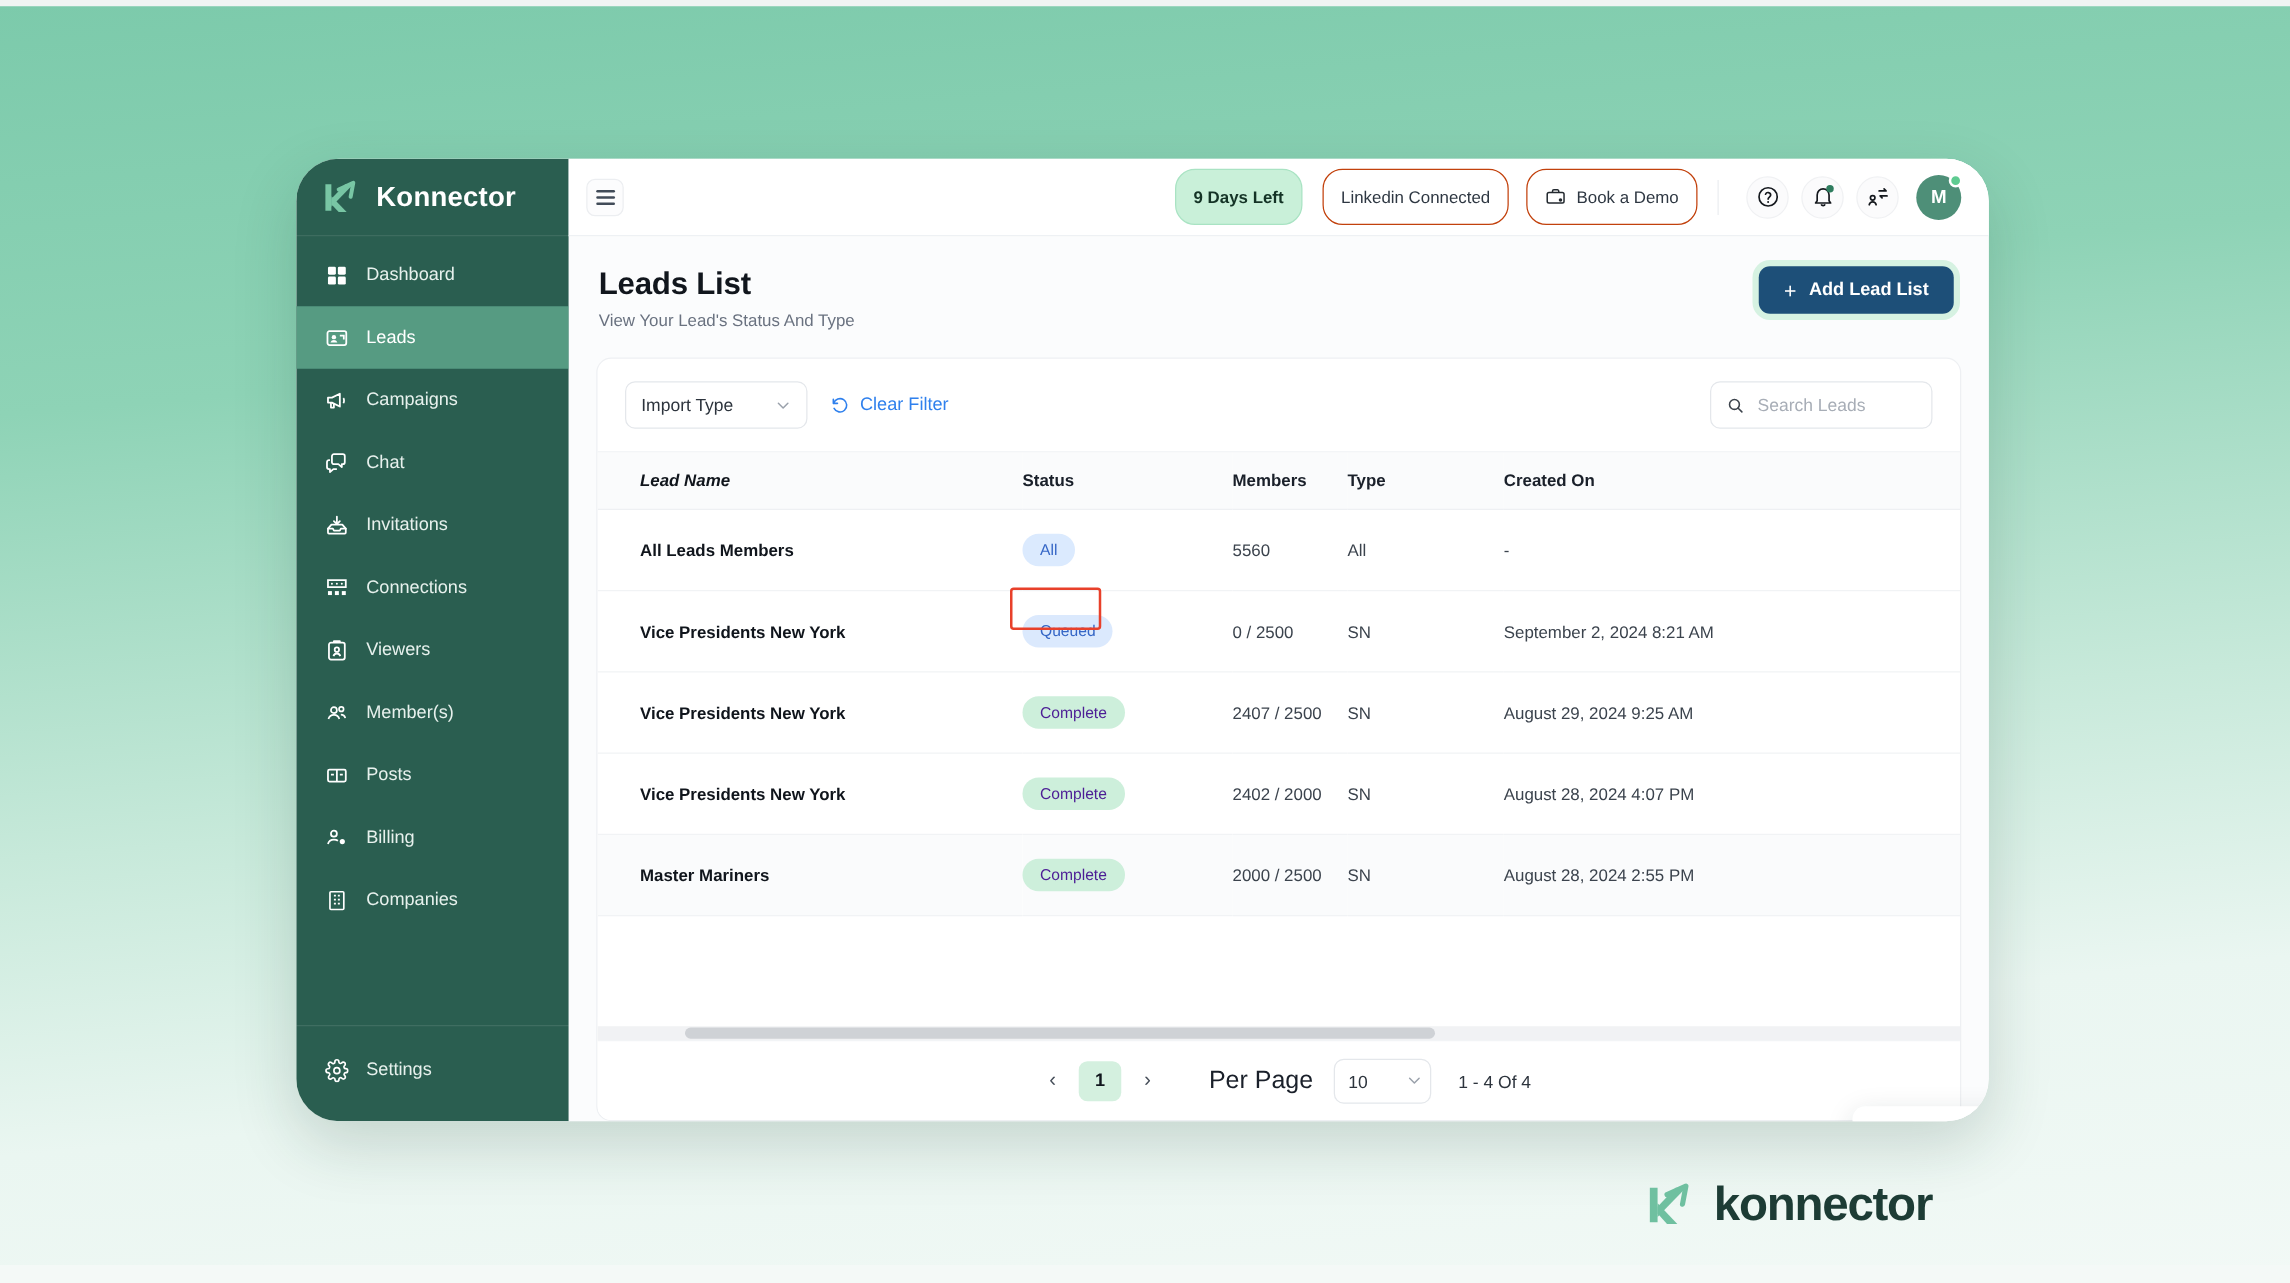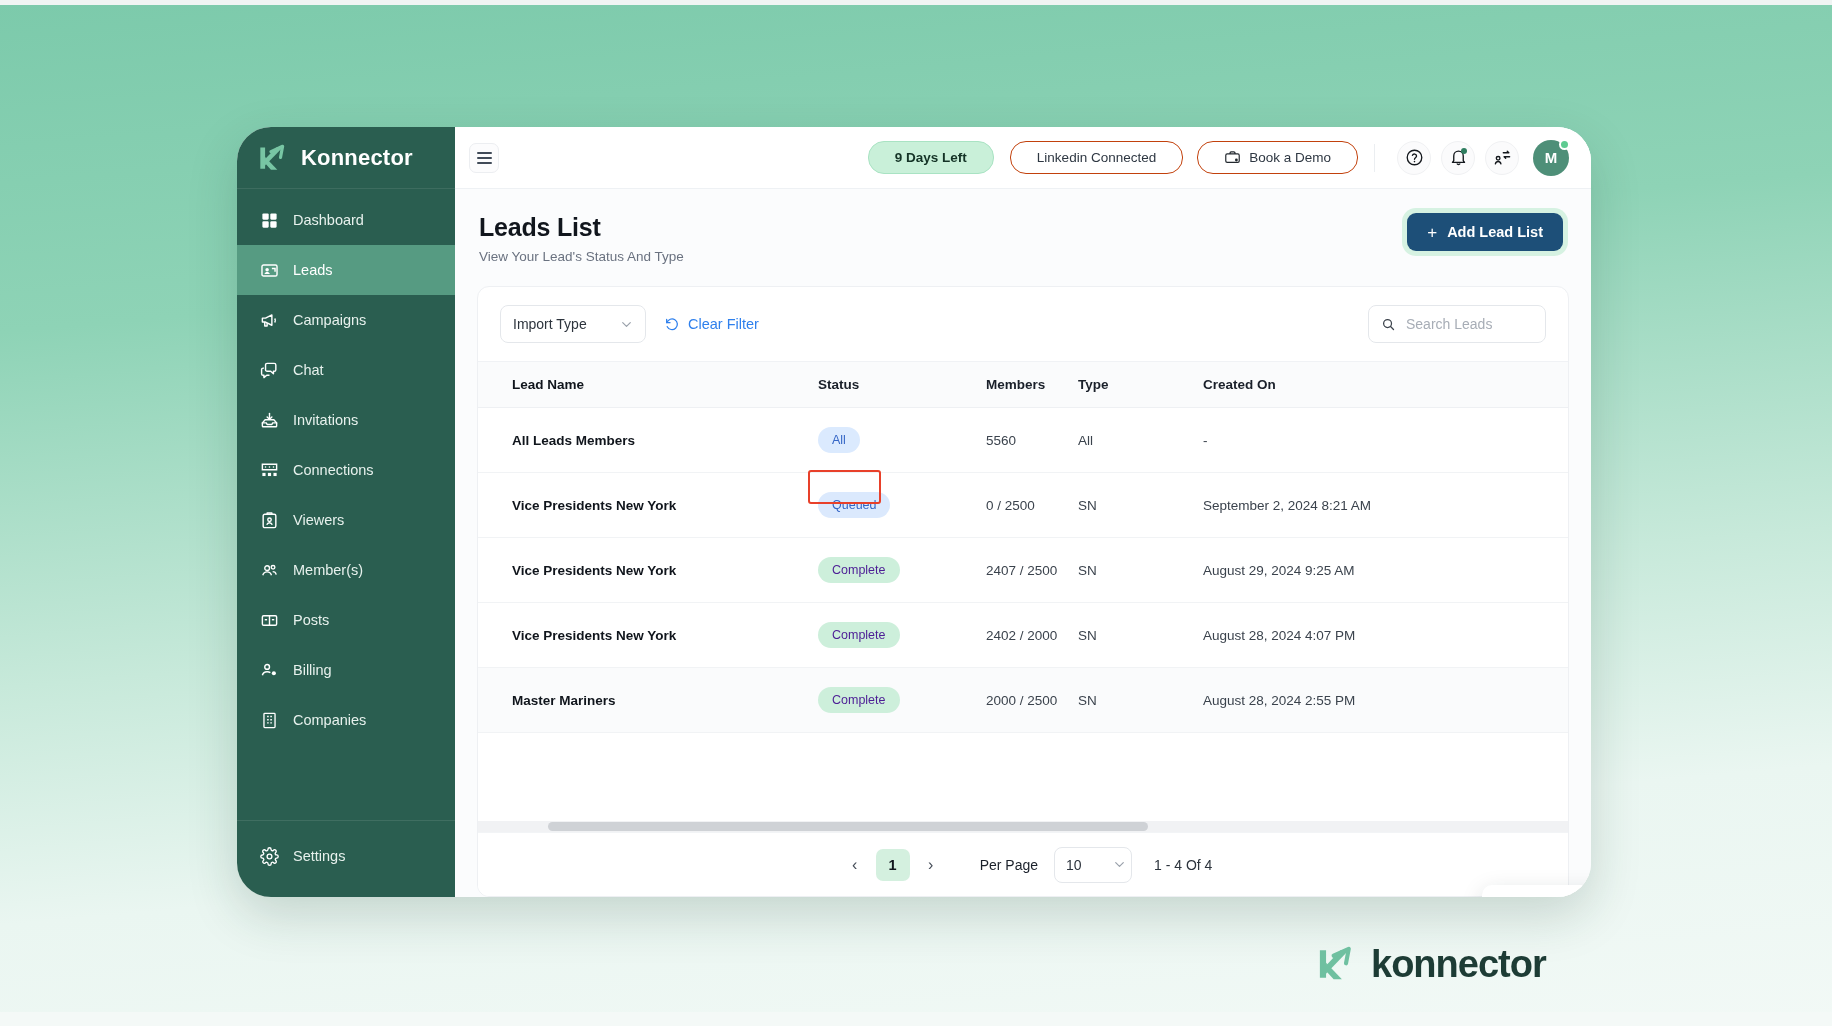--- a/index.html
+++ b/index.html
@@ -86,22 +86,22 @@
     flex: 0 0 62px;
   }
   .hamburger {
     width: 30px; height: 30px; border: 1px solid #eceef1; border-radius: 7px;
     background: #fcfcfd; display: flex; flex-direction: column;
     align-items: center; justify-content: center; gap: 3px; cursor: pointer;
   }
   .hamburger span { display:block; width: 15px; height: 2px; background: #414b58; border-radius: 2px; }
   .topbar-spacer { flex: 1; }
   .pill {
-    height: 33px; border-radius: 16px; display: flex; align-items: center;
-    padding: 0 26px; font-size: 13.5px; cursor: pointer; white-space: nowrap;
+    height: 45px; border-radius: 16px; display: flex; align-items: center;
+    padding: 0 14px; font-size: 13.5px; cursor: pointer; white-space: nowrap;
   }
   .pill-days { background: #c9f0d9; border: 1px solid #a9e3c3; color: #143326; font-weight: 600; margin-right: 16px;}
   .pill-outline { background: #fff; border: 1px solid #c2410c; color: #2e3742; margin-right: 14px; }
   .pill-demo { gap: 8px; }
   .pill-demo svg { width: 17px; height: 17px; display:block; }
   .topbar-divider { width: 1px; height: 28px; background: #ebeef1; margin: 0 12px 0 2px; }
   .icon-btn {
     width: 34px; height: 34px; border-radius: 50%; background: #fbfbfc;
     border: 1px solid #f0f1f3;
     display: flex; align-items: center; justify-content: center;
@@ -185,21 +185,21 @@
     font-size: 13.5px; font-weight: 700; color: #1a202a;
     padding: 15px 0 15px 0; border-bottom: 1px solid #eef0f3;
   }
   tbody td {
     font-size: 13.5px; color: #3b434d;
     padding: 19px 0; border-bottom: 1px solid #f1f3f5;
     vertical-align: middle;
   }
   tbody tr.alt td { background: #fafbfc; }
   td.name, th.name { padding-left: 34px; font-weight: 700; color: #10151c; }
-  th.name { font-weight: 700; }
+  th.name { font-weight: 700; font-style: italic; }
   .col-name { width: 340px; }
   .col-status { width: 168px; }
   .col-members { width: 92px; }
   .col-type { width: 125px; }
   .col-created { width: auto; }
   .badge {
     display: inline-flex; align-items: center; justify-content: center;
     height: 26px; padding: 0 14px; border-radius: 13px;
     font-size: 12.5px; font-weight: 500;
   }
@@ -232,21 +232,21 @@
   }
   .pg-arrow {
     width: 30px; height: 30px; display:flex; align-items:center; justify-content:center;
     color: #464e59; font-size: 16px; cursor: pointer; margin: 0 6px;
   }
   .pg-num {
     min-width: 34px; height: 32px; border-radius: 7px;
     background: #d4f0df; color: #11161d; font-weight: 600; font-size: 14.5px;
     display: flex; align-items: center; justify-content: center; cursor: pointer;
   }
-  .per-page-label { font-size: 14px; color: #1a202a; margin-left: 28px; margin-right: 16px; font-weight: 500;}
+  .per-page-label { font-size: 20px; color: #1a202a; margin-left: 28px; margin-right: 16px; font-weight: 500;}
   .per-page-select {
     width: 78px; height: 36px; border: 1px solid #e4e7eb; border-radius: 8px;
     display: flex; align-items: center; justify-content: space-between;
     padding: 0 11px; font-size: 14px; color: #2d343d; cursor: pointer; background:#fff;gap:31px;
   }
   .range-label { font-size: 14px; color: #2d343d; margin-left: 22px; }
 
   
   .ai-bubble {
     position: absolute;

